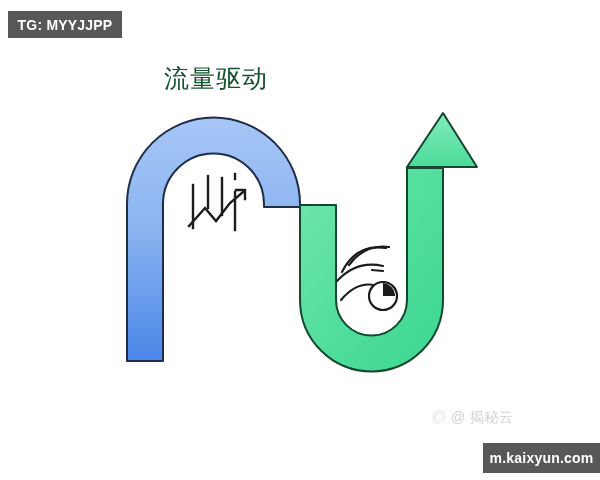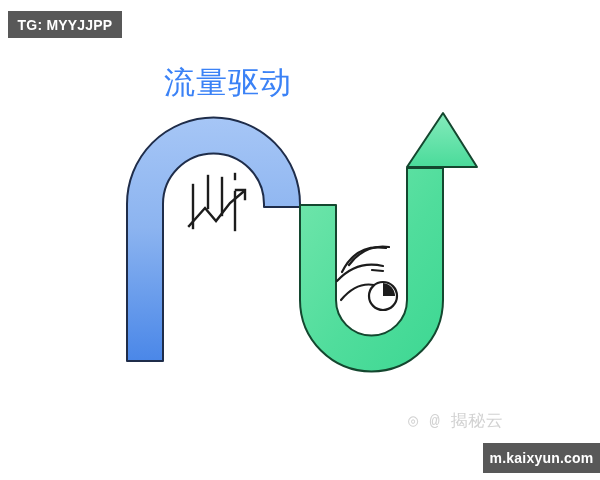--- a/index.html
+++ b/index.html
@@ -43,44 +43,44 @@
     left: 483px;
     top: 443px;
     width: 117px;
     height: 30px;
     font-size: 14px;
   }
 
   
   .cn-label {
     position: absolute;
-    color: #3b82f6;
+    color: #14532d;
     font-family: "DejaVu Sans", "Liberation Sans", sans-serif;
-    font-size: 31px;
+    font-size: 25px;
     font-weight: normal;
     letter-spacing: 1px;
     white-space: nowrap;
   }
   #label-top {
     left: 164px;
     top: 62px;
   }
   #label-bottom {
     left: 310px;
     top: 383px;
   }
 
   
   #watermark-faint {
     position: absolute;
-    left: 408px;
+    left: 432px;
     top: 409px;
     color: #d2d2d2;
-    font-size: 17px;
-    font-family: Liberation Mono, monospace;
+    font-size: 14px;
+    font-family: Liberation Sans, sans-serif;
     letter-spacing: 0.5px;
     white-space: nowrap;
     user-select: none;
   }
 
   
   #diagram {
     position: absolute;
     left: 0;
     top: 0;

